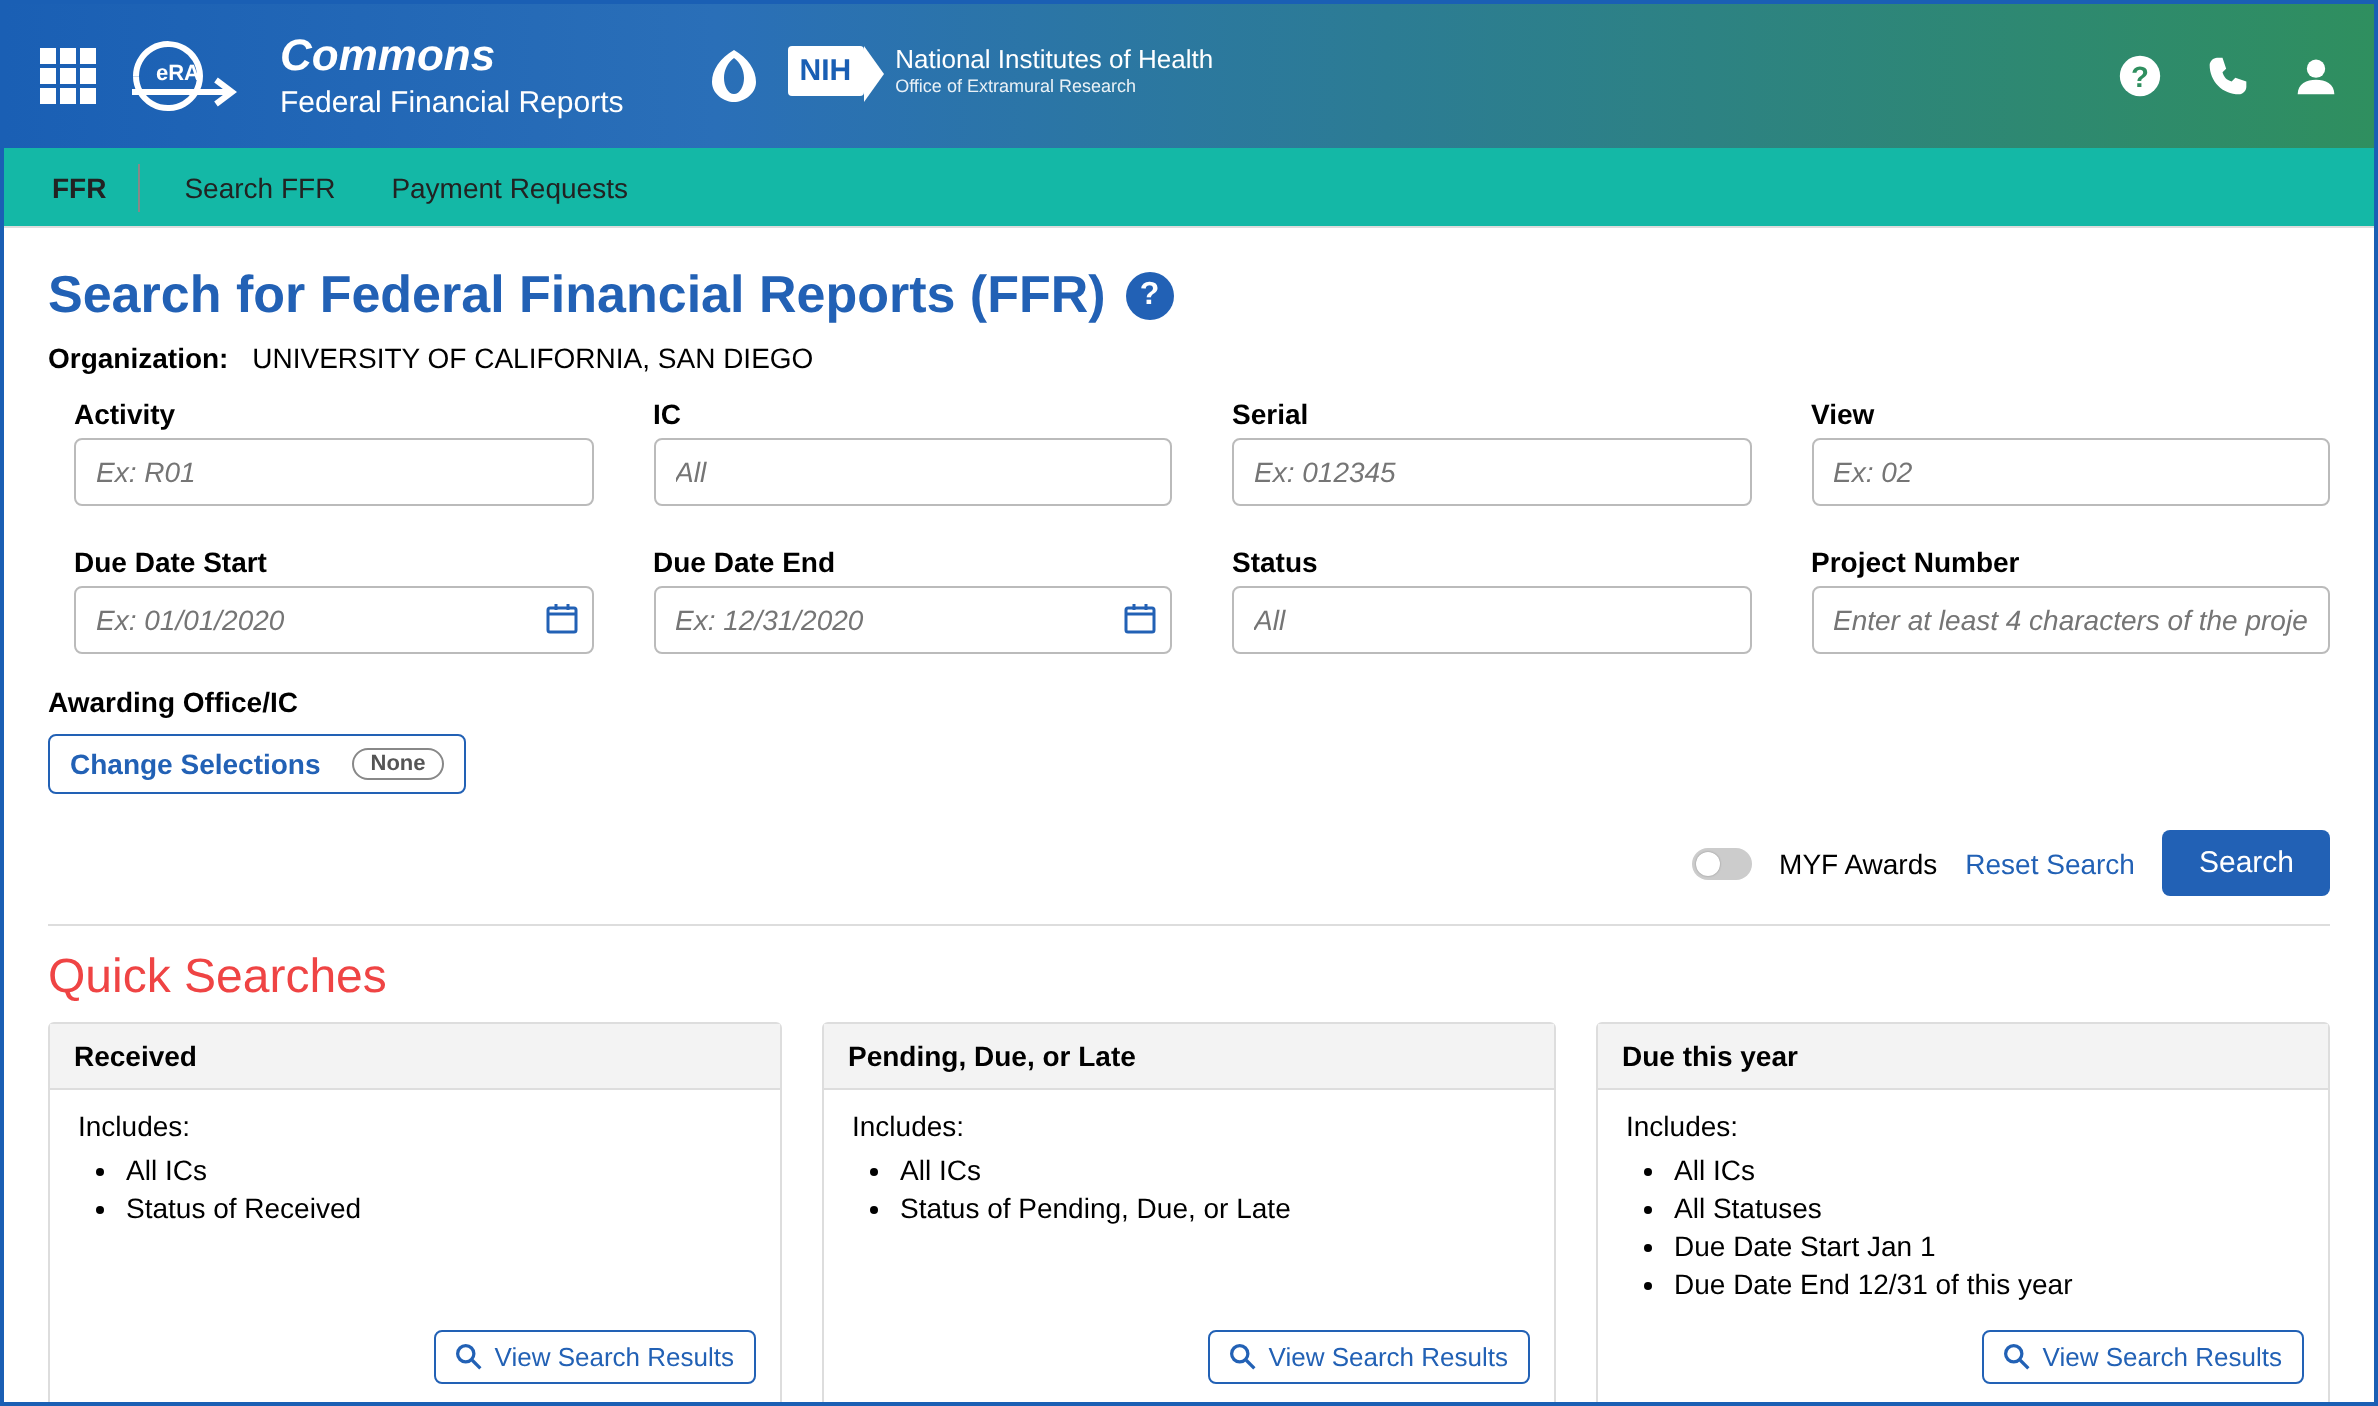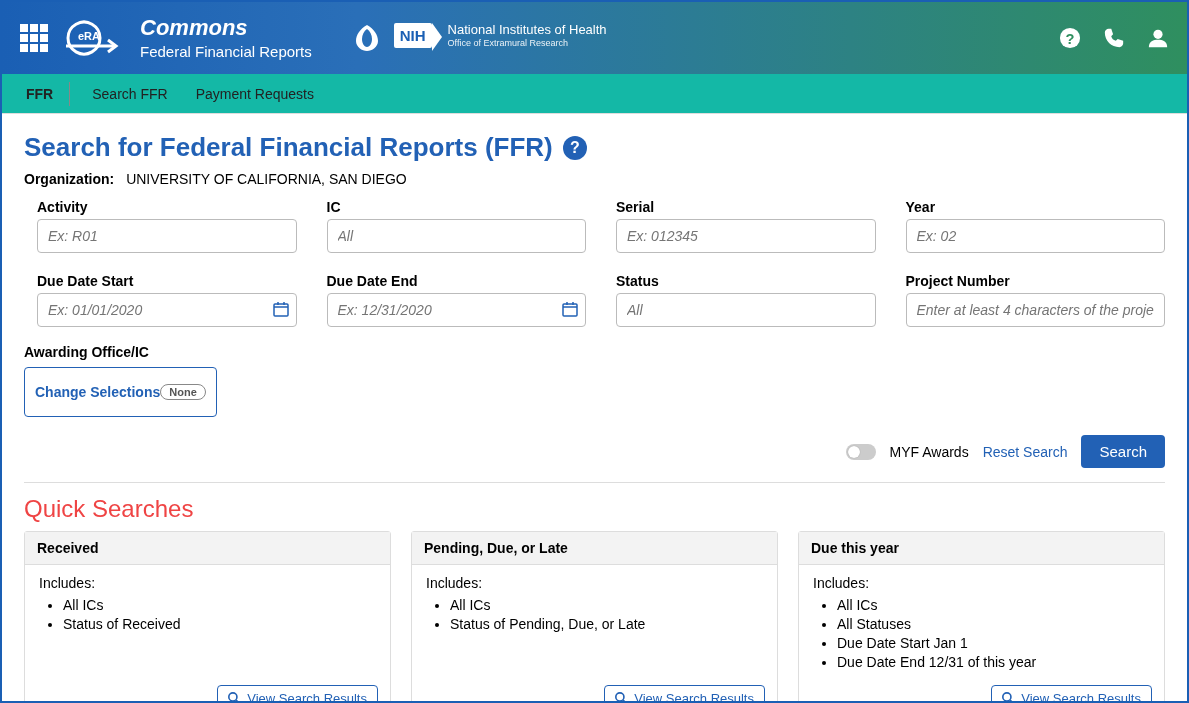--- a/index.html
+++ b/index.html
@@ -38,21 +38,21 @@
   .org-row b { font-weight:700; margin-right:8px;}
 
   .form-grid { display:grid; grid-template-columns: repeat(4, 1fr); gap: 20px 30px; margin-top:12px;margin-left:13px;}
   .form-field label { font-weight:700; font-size:14px; display:block; margin-bottom:4px;}
   .input-wrap { position:relative;}
   .form-field input { width:100%; height:34px; border:1px solid #bbb; border-radius:4px; padding:0 10px; font-size:14px; font-style:italic; color:#666;}
   .cal-icon { position:absolute; right:8px; top:8px; width:16px; height:16px; fill:#2261b5;}
 
   .awarding-row { margin-top:16px;}
   .awarding-row label { font-weight:700; font-size:14px;}
-  .change-btn { margin-top:6px; border:1px solid #2261b5; background:#fff; color:#2261b5; border-radius:4px; padding:16px 10px; font-size:14px; font-weight:600; display:inline-flex; align-items:center; gap:0; cursor:pointer;}
+  .change-btn { margin-top:6px; border:1px solid #2261b5; background:#fff; color:#2261b5; border-radius:4px; padding:6px 10px; font-size:14px; font-weight:600; display:inline-flex; align-items:center; gap:16px; cursor:pointer;}
   .pill { border:1px solid #888; border-radius:12px; padding:1px 8px; font-size:11px; font-weight:600; color:#555;}
 
   .actions-row { margin-top:18px; display:flex; justify-content:flex-end; align-items:center; gap:14px; border-bottom:1px solid #ddd; padding-bottom:14px;}
   .toggle { width:30px; height:16px; background:#ccc; border-radius:10px; position:relative; cursor:pointer;}
   .toggle::after { content:''; position:absolute; left:2px; top:2px; width:12px; height:12px; background:#fff; border-radius:50%; box-shadow:0 0 1px #888;}
   .myf-label { font-size:14px;}
   .reset-link { color:#2261b5; font-size:14px; cursor:pointer;}
   .search-btn { background:#2261b5; color:#fff; border:none; border-radius:4px; padding:8px 18px; font-size:15px; cursor:pointer;}
 
   .quick-title { color:#ef4444; font-size:24px; font-weight:500; margin-top:12px;}
@@ -145,21 +145,21 @@
     </div>
     <div class="form-field">
       <label>IC</label>
       <div class="input-wrap"><input placeholder="All" style=""></div>
     </div>
     <div class="form-field">
       <label>Serial</label>
       <div class="input-wrap"><input placeholder="Ex: 012345" style=""></div>
     </div>
     <div class="form-field">
-      <label>Year</label>
+      <label>View</label>
       <div class="input-wrap"><input placeholder="Ex: 02" style=""></div>
     </div>
     <div class="form-field">
       <label>Due Date Start</label>
       <div class="input-wrap">
         <input placeholder="Ex: 01/01/2020" style="">
         <svg class="cal-icon" viewBox="0 0 16 16">
             <rect x="1" y="3" width="14" height="12" rx="1" fill="none" stroke="#2261b5" stroke-width="1.5"></rect>
             <line x1="1" y1="6" x2="15" y2="6" stroke="#2261b5" stroke-width="1.5"></line>
             <line x1="5" y1="1" x2="5" y2="4" stroke="#2261b5" stroke-width="1.5"></line>

